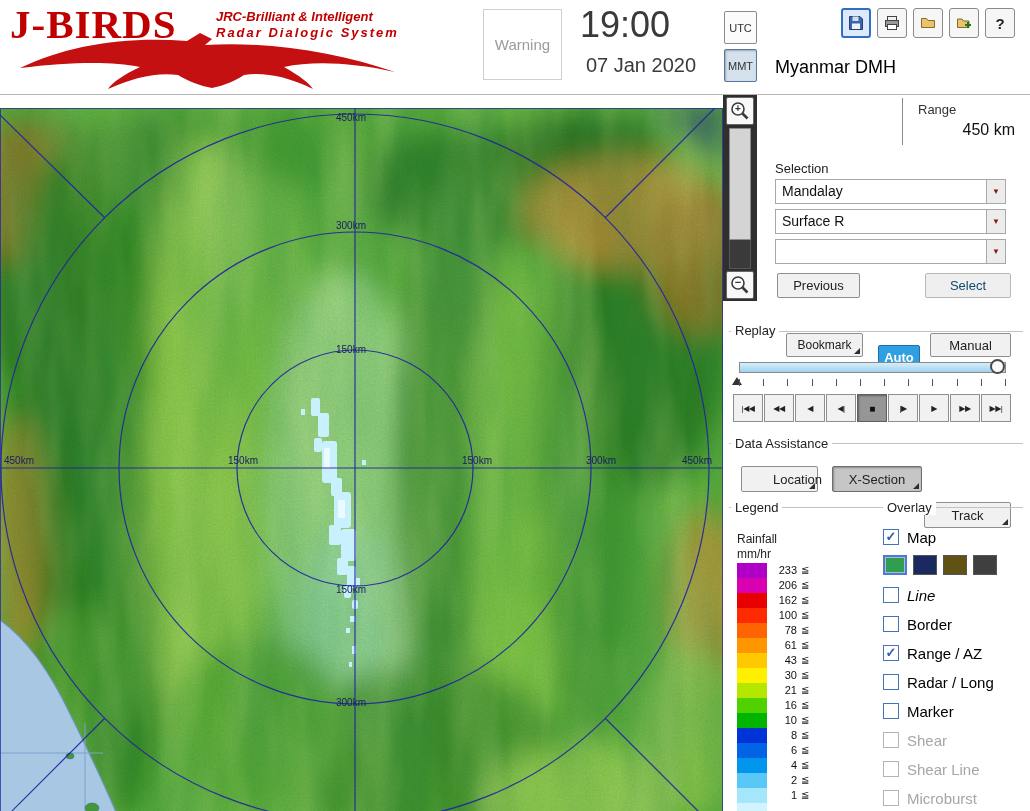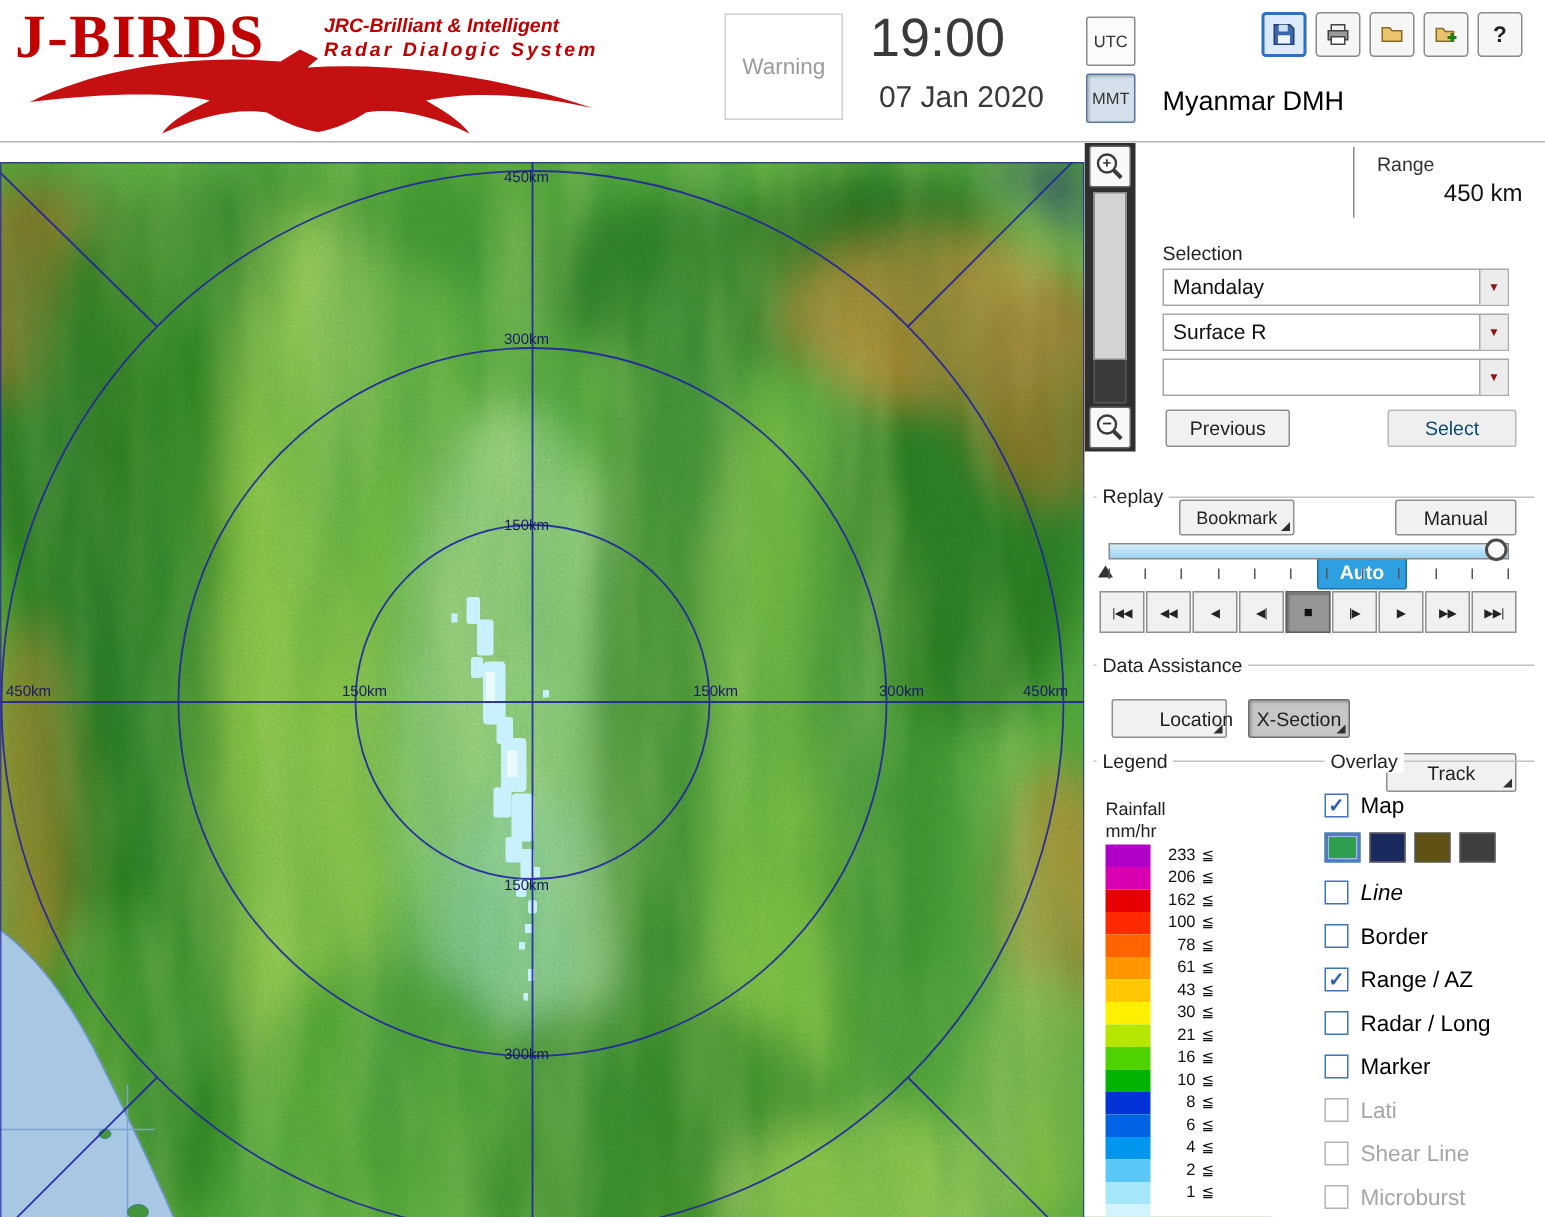--- a/index.html
+++ b/index.html
@@ -278,21 +278,21 @@
     <span class="arrowbtn">▼</span>
   </div>
 
   <div class="btn" style="left:54px;top:178px;width:83px;height:25px;">Previous</div>
   <div class="btn disabled" style="left:202px;top:178px;width:86px;height:25px;">Select</div>
 
   <div class="gline" style="left:6px;top:236px;width:294px;"></div>
   <div class="glabel" style="left:8px;top:228px;">Replay</div>
 
   <div class="btn corner" style="left:63px;top:238px;width:77px;height:24px;font-size:12px;">Bookmark</div>
-  <div class="btn auto" style="left:155px;top:250px;width:60px;height:24px;margin-top:24px;">Auto</div>
+  <div class="btn auto" style="left:155px;top:250px;width:42px;height:24px;">Auto</div>
   <div class="btn" style="left:207px;top:238px;width:81px;height:24px;">Manual</div>
 
   <div class="ttrack"></div>
   <div class="thumb"></div>
   <div class="tmarker"></div>
   <div class="ticks">
     <i></i>
       <i></i>
       <i></i>
       <i></i>
@@ -315,21 +315,21 @@
     <div class="pb">|▶</div>
     <div class="pb">▶</div>
     <div class="pb">▶▶</div>
     <div class="pb">▶▶|</div>
   </div>
 
   <div class="gline" style="left:6px;top:348px;width:294px;"></div>
   <div class="glabel" style="left:8px;top:341px;">Data Assistance</div>
 
   <div class="btn corner" style="left:18px;top:371px;width:77px;height:26px;padding-left:36px;">Location</div>
-  <div class="btn corner pressed" style="left:109px;top:371px;width:68px;height:26px;">X-Section</div>
+  <div class="btn corner pressed" style="left:109px;top:371px;width:90px;height:26px;">X-Section</div>
   <div class="btn corner" style="left:201px;top:371px;width:87px;height:26px;margin-top:36px;">Track</div>
 
   <div class="gline" style="left:6px;top:412px;width:294px;"></div>
   <div class="glabel" style="left:8px;top:405px;">Legend</div>
   <div class="glabel" style="left:160px;top:405px;">Overlay</div>
 
   <div class="slabel" style="left:14px;top:437px;font-size:12px;">Rainfall</div>
   <div class="slabel" style="left:14px;top:452px;font-size:12px;">mm/hr</div>
 
   <div class="legendlist">
@@ -458,21 +458,21 @@
     <div class="orow" style="top:174px;">
       <span class="cb">
           <span class="mark"></span>
         </span>
       <span class="olabel">Marker</span>
     </div>
     <div class="orow disabled" style="top:203px;">
       <span class="cb">
           <span class="mark"></span>
         </span>
-      <span class="olabel">Lati</span>
+      <span class="olabel">Shear</span>
     </div>
     <div class="orow disabled" style="top:232px;">
       <span class="cb">
           <span class="mark"></span>
         </span>
       <span class="olabel">Shear Line</span>
     </div>
     <div class="orow disabled" style="top:261px;">
       <span class="cb">
           <span class="mark"></span>

